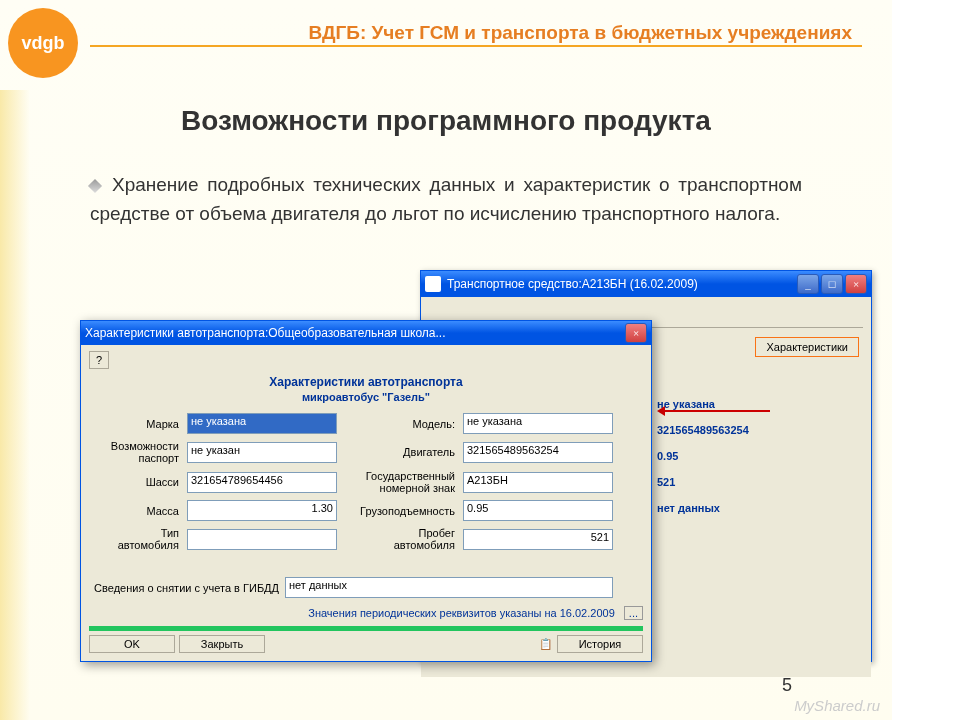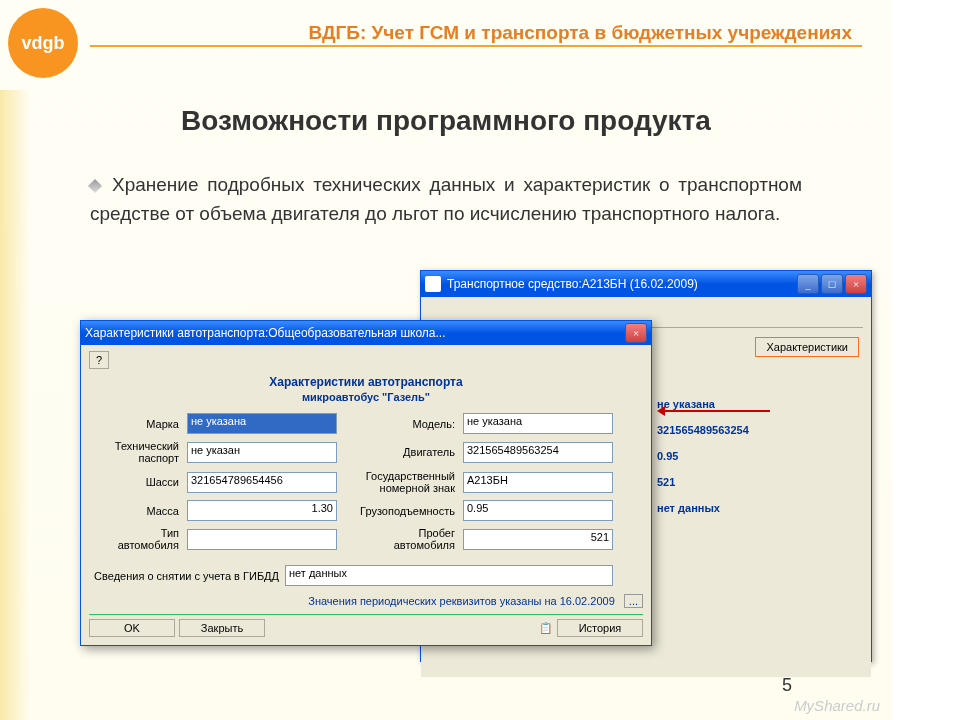--- a/index.html
+++ b/index.html
@@ -31,25 +31,25 @@
 .fg-titlebar{background:linear-gradient(180deg,#3b8cff 0%,#0054e3 50%,#0054e3 100%);height:24px;display:flex;align-items:center;padding:0 4px;color:#fff;font-size:12px}
 .fg-body{background:#ece9d8;padding:4px 8px 8px;font-size:11px}
 .fg-help{margin:2px 0 6px;border:1px solid #aca899;width:18px;height:16px;display:flex;align-items:center;justify-content:center;background:#ece9d8}
 .fg-header1{text-align:center;color:#003399;font-weight:bold;font-size:12px;margin:2px 0}
 .fg-header2{text-align:center;color:#003399;font-weight:bold;font-size:11px;margin:0 0 10px}
 .fg-grid{display:grid;grid-template-columns:90px 150px 110px 150px;gap:6px 8px;align-items:center;font-size:11px}
 .fg-lbl{text-align:right;color:#000}
 .fg-inp{background:#fff;border:1px solid #7f9db9;height:17px;padding:1px 3px;font-size:11px;color:#000;overflow:hidden}
 .fg-inp.sel{background:#316ac5;color:#fff}
 .fg-inp.num{text-align:right}
-.fg-row-full{grid-column:1/5;display:flex;align-items:center;gap:6px;margin-top:8px}
+.fg-row-full{grid-column:1/5;display:flex;align-items:center;gap:6px;margin-top:20px}
 .fg-row-full .fg-lbl{width:190px;text-align:right}
 .fg-row-full .fg-inp{flex:1}
 .fg-periodic{color:#003399;text-align:right;margin:8px 0 6px;font-size:11px}
-.fg-buttons{display:flex;gap:4px;align-items:center;border-top:1px solid #22c55e;padding-top:4px}
+.fg-buttons{display:flex;gap:4px;align-items:center;border-top:5px solid #22c55e;padding-top:4px}
 .fg-btn{border:1px solid #aca899;background:#ece9d8;padding:2px 12px;font-size:11px;min-width:60px;text-align:center}
 .fg-btn-r{margin-left:auto;display:flex;align-items:center;gap:4px}
 .arrow{position:absolute;left:580px;top:140px;width:110px;height:2px;background:#c00;z-index:5}
 .arrow::before{content:"";position:absolute;left:-8px;top:-4px;border:5px solid transparent;border-right:8px solid #c00}
 .pagenum{position:absolute;bottom:24px;right:100px;font-size:18px;color:#333}
 .watermark{position:absolute;bottom:6px;right:12px;font-size:15px;color:#ccc;font-style:italic}
 .side-deco{position:absolute;left:0;top:90px;bottom:0;width:30px;background:linear-gradient(90deg,#f9e9a8,transparent)}
 </style>
 </head>
 <body>
@@ -114,21 +114,21 @@
       <div class="fg-body">
         <div class="fg-help">?</div>
         <div class="fg-header1">Характеристики автотранспорта</div>
         <div class="fg-header2">микроавтобус "Газель"</div>
         <div class="fg-grid">
           <div class="fg-lbl">Марка</div>
           <div class="fg-inp sel">не указана</div>
           <div class="fg-lbl">Модель:</div>
           <div class="fg-inp">не указана</div>
 
-          <div class="fg-lbl" style="white-space:pre-line">Технический
+          <div class="fg-lbl" style="white-space:pre-line">Возможности
 паспорт</div>
           <div class="fg-inp">не указан</div>
           <div class="fg-lbl">Двигатель</div>
           <div class="fg-inp">321565489563254</div>
 
           <div class="fg-lbl">Шасси</div>
           <div class="fg-inp">321654789654456</div>
           <div class="fg-lbl" style="white-space:pre-line">Государственный
 номерной знак</div>
           <div class="fg-inp">А213БН</div>

